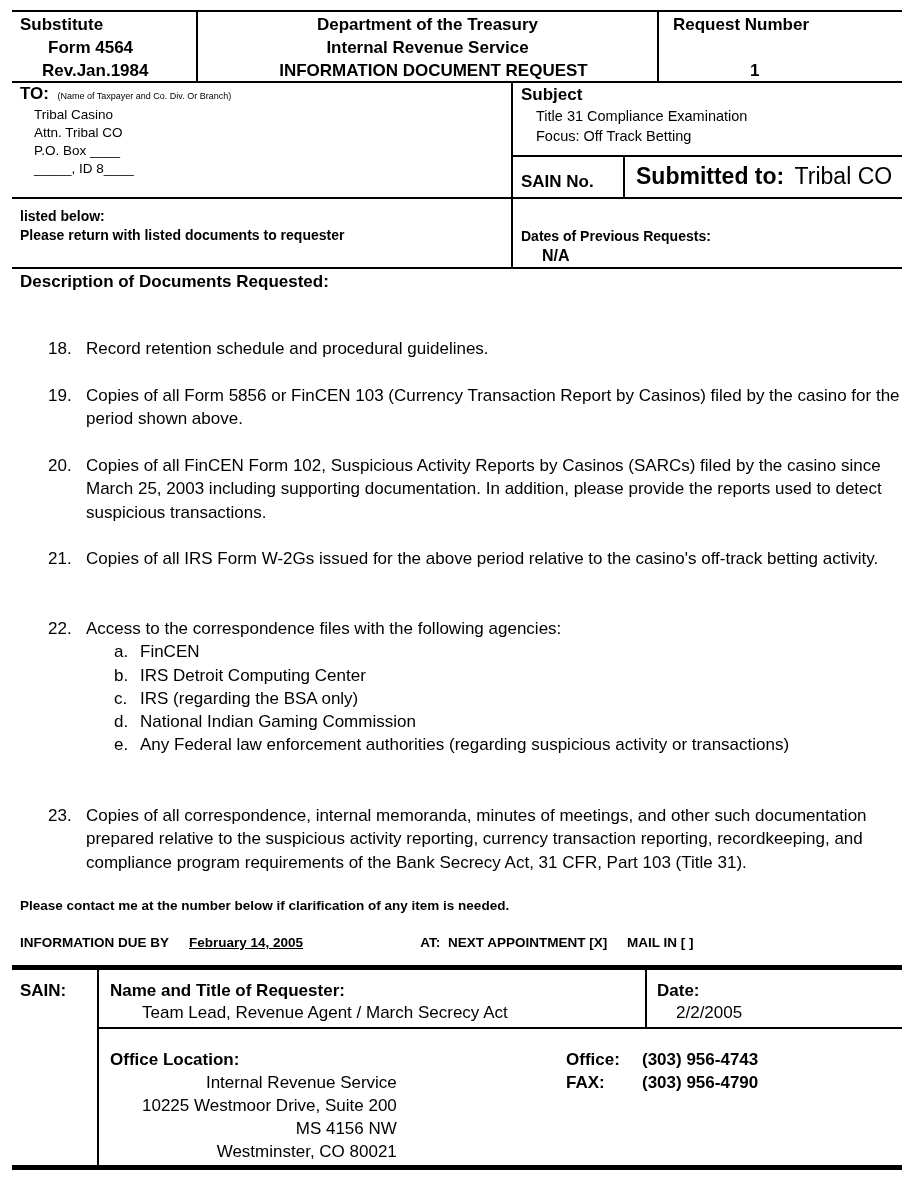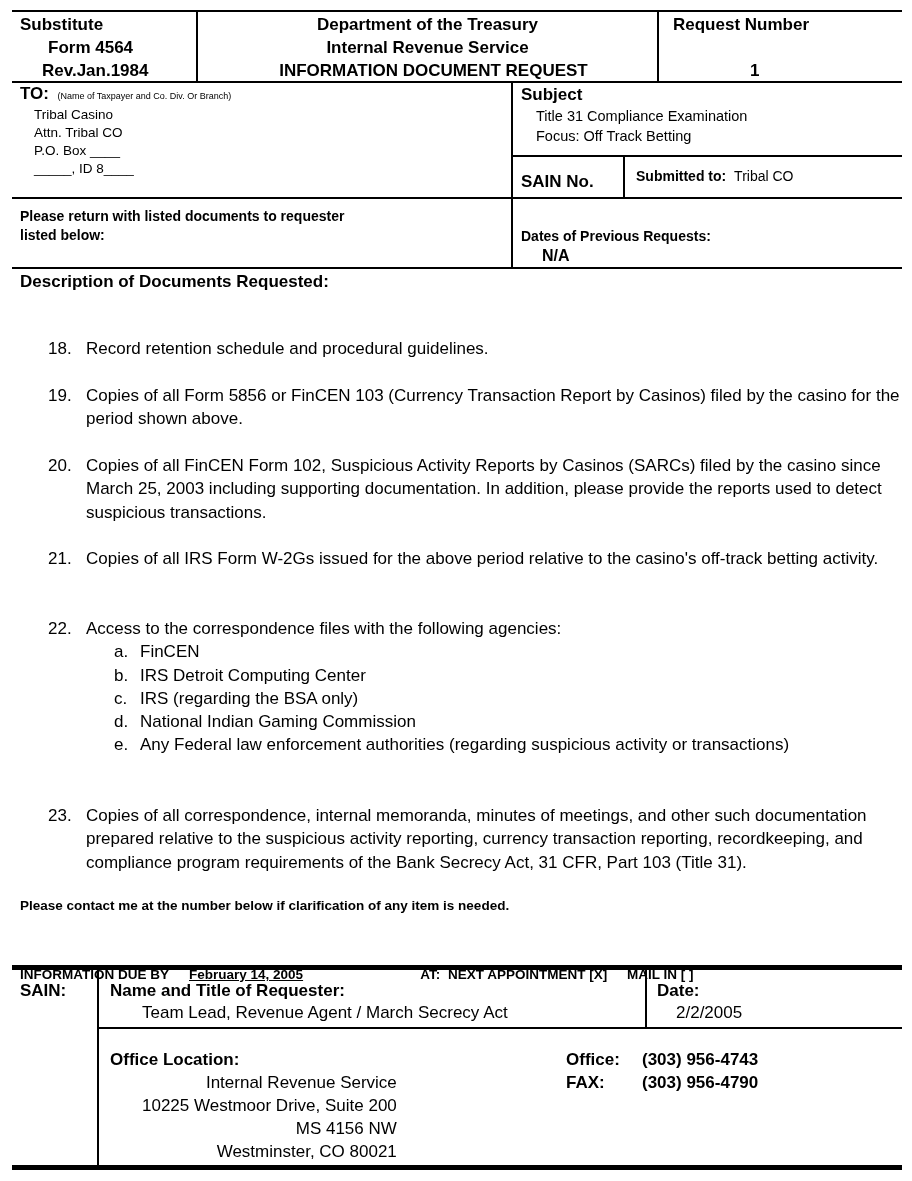--- a/index.html
+++ b/index.html
@@ -60,28 +60,28 @@
   <div>P.O. Box ____</div>
   <div>_____, ID  8____</div>
 </div>
 
 <div class="abs hdr" style="left:521px;top:83px;">Subject</div>
 <div class="abs" style="left:536px;top:106px;font-size:14.5px;line-height:20px;">
   <div>Title 31 Compliance Examination</div>
   <div>Focus:  Off Track Betting</div>
 </div>
 <div class="abs hdr" style="left:521px;top:170px;">SAIN No.</div>
-<div class="abs" style="left:636px;top:165px;font-size:14px;line-height:23px;">
+<div class="abs" style="left:636px;top:165px;font-size:23px;line-height:23px;">
   <span class="b">Submitted to:</span>
   <span style="margin-left:4px;">Tribal CO</span>
 </div>
 
 <div class="abs b small" style="left:20px;top:207px;">
+  <div>listed below:</div>
   <div>Please return with listed documents to requester</div>
-  <div>listed below:</div>
 </div>
 <div class="abs b small" style="left:521px;top:227px;">Dates of Previous Requests:</div>
 <div class="abs b" style="left:542px;top:246px;font-size:16px;line-height:20px;">N/A</div>
 
 <div class="abs b body16" style="left:20px;top:270px;">Description of Documents Requested:</div>
 
 <div class="item" style="top:337px;">
   <span class="num">18.</span>
   <div class="txt">Record retention schedule and procedural guidelines.</div>
 </div>
@@ -108,21 +108,21 @@
     <div class="sub" style="width:680px;"><span class="lt">e.</span><span>Any Federal law enforcement authorities (regarding suspicious activity or transactions)</span></div>
   </div>
 </div>
 <div class="item" style="top:804px;">
   <span class="num">23.</span>
   <div class="txt">Copies of all correspondence, internal memoranda, minutes of meetings, and other such documentation prepared relative to the suspicious activity reporting, currency transaction reporting, recordkeeping, and compliance program requirements of the Bank Secrecy Act, 31 CFR, Part 103 (Title 31).</div>
 </div>
 
 <div class="abs b" style="left:20px;top:898px;font-size:13.5px;">Please contact me at the number below if clarification of any item is needed.</div>
 <div class="abs b" style="left:20px;top:935px;font-size:13.5px;">
-  <span>INFORMATION DUE BY</span><span class="u" style="display:inline-block;width:248px;padding-left:20px;box-sizing:border-box;margin-top:32px;"><span>February 14, 2005</span></span>
+  <span>INFORMATION DUE BY</span><span class="u" style="display:inline-block;width:248px;padding-left:20px;box-sizing:border-box;"><span>February 14, 2005</span></span>
   <span>AT:</span>
   <span style="margin-left:4px;">NEXT APPOINTMENT [X]</span>
   <span style="margin-left:16px;">MAIL IN [ ]</span>
 </div>
 
 <div class="abs hdr" style="left:20px;top:979px;">SAIN:</div>
 <div class="abs hdr" style="left:110px;top:979px;">Name and Title of Requester:</div>
 <div class="abs body16" style="left:142px;top:1001px;">Team Lead,  Revenue Agent / March Secrecy Act</div>
 <div class="abs hdr" style="left:657px;top:979px;">Date:</div>
 <div class="abs body16" style="left:676px;top:1001px;">2/2/2005</div>

